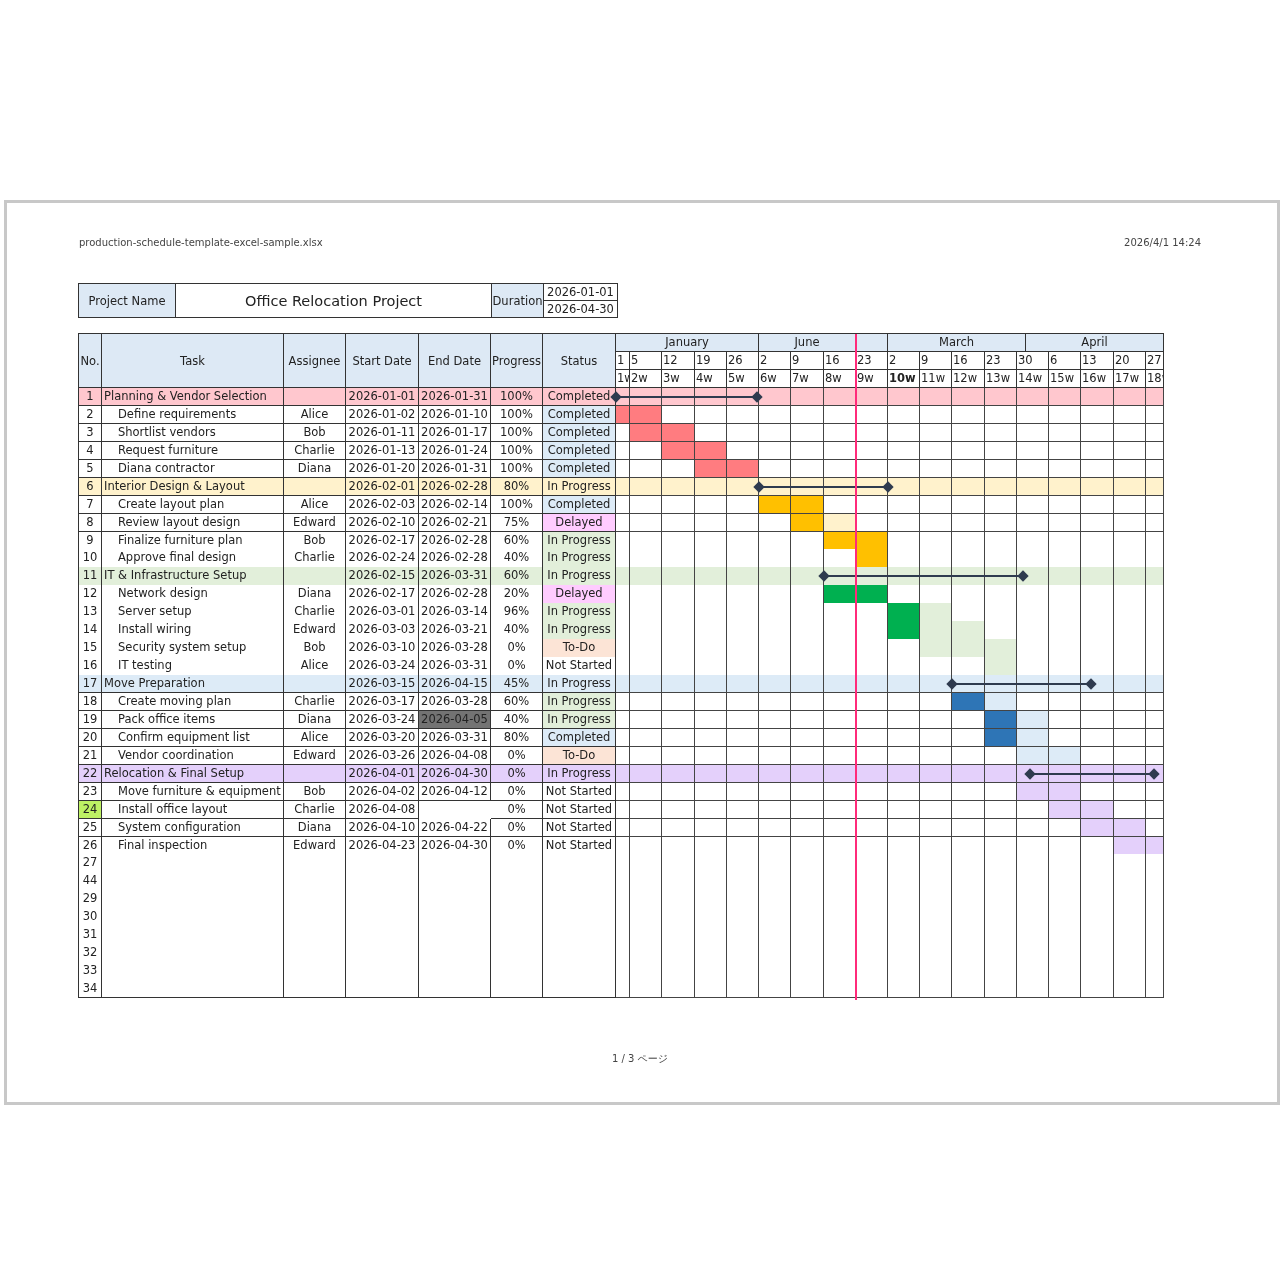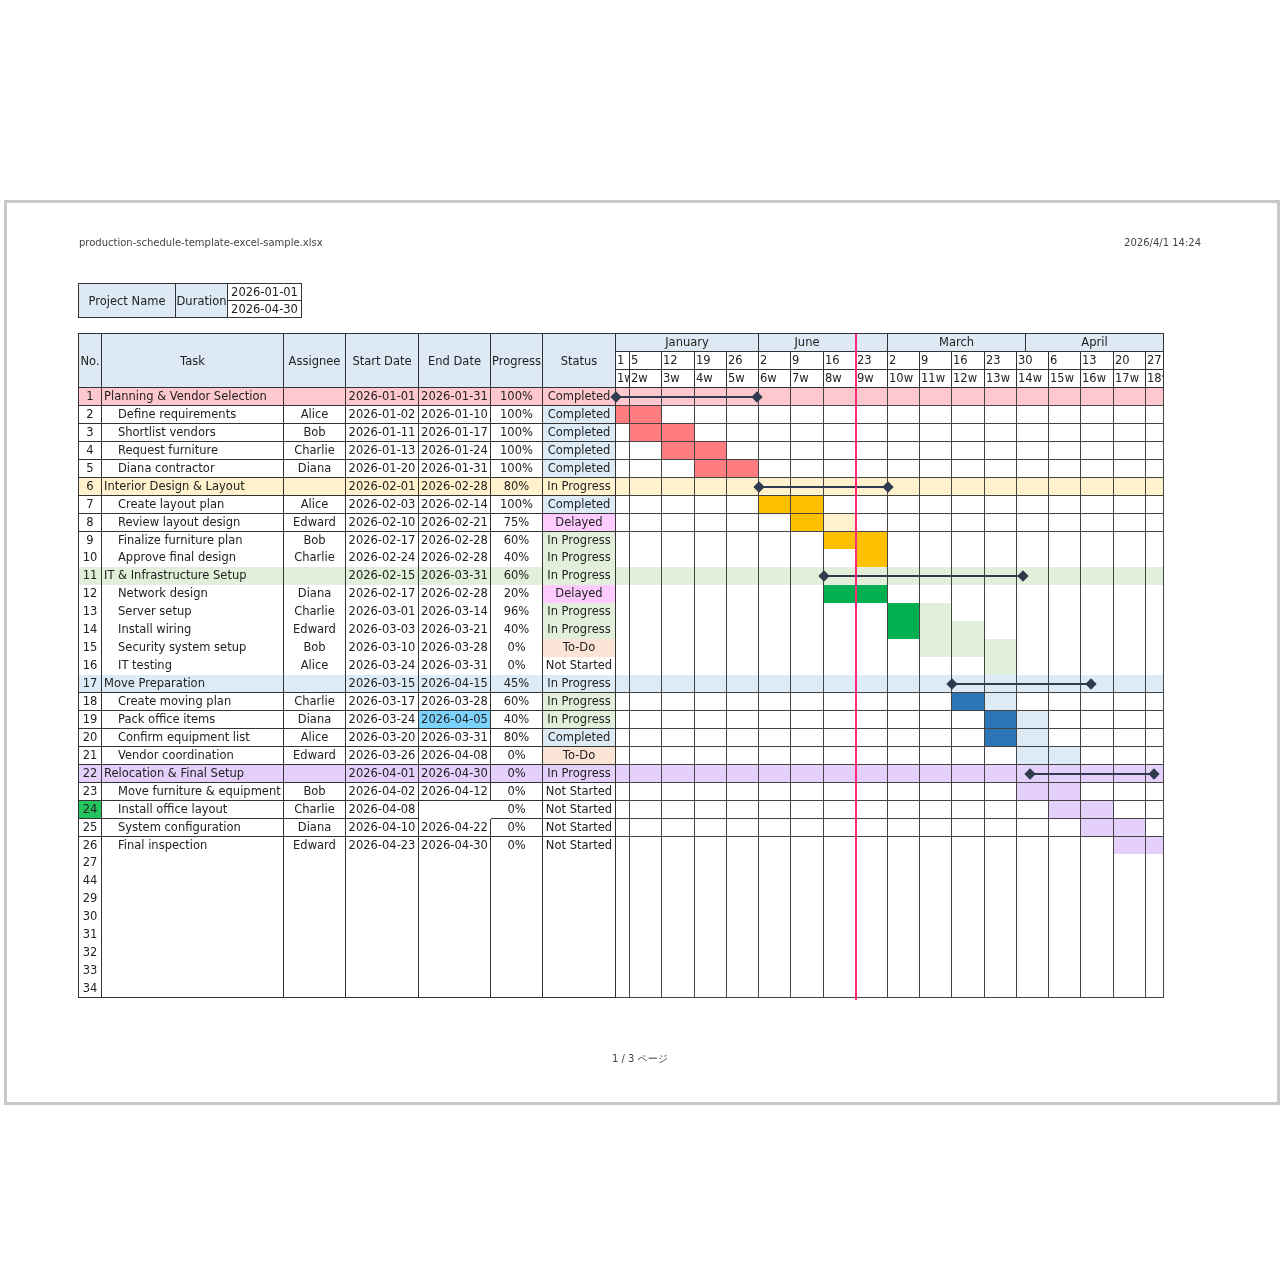--- a/index.html
+++ b/index.html
@@ -38,20 +38,21 @@
 </head>
 <body>
 
 <div class="page"></div>
 
 <div class="abs hdr-file">production-schedule-template-excel-sample.xlsx</div>
 <div class="abs hdr-date">2026/4/1 14:24</div>
 
 <div class="abs pbox">
   <div class="pcell blue" style="width:97px">Project Name</div>
+  <div class="pcell pname" style="width:316px">Office Relocation Project</div>
   <div class="pcell blue" style="width:52px">Duration</div>
   <div class="pcell pdates" style="width:73px">
     <div>2026-01-01</div>
     <div>2026-04-30</div>
   </div>
 </div>
 
 <div id="grid">
     <div class="table-frame" style="width: 1086px; height: 664.96px;"></div>
     <div class="cell c blue" style="left: 79px; top: 334px; width: 23px; height: 54px; line-height: 54px;">No.</div>
@@ -78,21 +79,21 @@
     <div class="cell l gh" style="left: 727px; top: 370px; width: 32px; height: 18px; line-height: 17px; padding-left: 1px;">5w</div>
     <div class="cell l gh" style="left: 759px; top: 352px; width: 32px; height: 18px; line-height: 17px; padding-left: 1px;">2</div>
     <div class="cell l gh" style="left: 759px; top: 370px; width: 32px; height: 18px; line-height: 17px; padding-left: 1px;">6w</div>
     <div class="cell l gh" style="left: 791px; top: 352px; width: 33px; height: 18px; line-height: 17px; padding-left: 1px;">9</div>
     <div class="cell l gh" style="left: 791px; top: 370px; width: 33px; height: 18px; line-height: 17px; padding-left: 1px;">7w</div>
     <div class="cell l gh" style="left: 824px; top: 352px; width: 32px; height: 18px; line-height: 17px; padding-left: 1px;">16</div>
     <div class="cell l gh" style="left: 824px; top: 370px; width: 32px; height: 18px; line-height: 17px; padding-left: 1px;">8w</div>
     <div class="cell l gh" style="left: 856px; top: 352px; width: 32px; height: 18px; line-height: 17px; padding-left: 1px;">23</div>
     <div class="cell l gh" style="left: 856px; top: 370px; width: 32px; height: 18px; line-height: 17px; padding-left: 1px;">9w</div>
     <div class="cell l gh" style="left: 888px; top: 352px; width: 32px; height: 18px; line-height: 17px; padding-left: 1px;">2</div>
-    <div class="cell l gh" style="left: 888px; top: 370px; width: 32px; height: 18px; line-height: 17px; padding-left: 1px;">10w</div>
+    <div class="cell l gh" style="left: 888px; top: 370px; width: 32px; height: 18px; line-height: 17px; padding-left: 1px; font-weight: bold;">10w</div>
     <div class="cell l gh" style="left: 920px; top: 352px; width: 32px; height: 18px; line-height: 17px; padding-left: 1px;">9</div>
     <div class="cell l gh" style="left: 920px; top: 370px; width: 32px; height: 18px; line-height: 17px; padding-left: 1px;">11w</div>
     <div class="cell l gh" style="left: 952px; top: 352px; width: 33px; height: 18px; line-height: 17px; padding-left: 1px;">16</div>
     <div class="cell l gh" style="left: 952px; top: 370px; width: 33px; height: 18px; line-height: 17px; padding-left: 1px;">12w</div>
     <div class="cell l gh" style="left: 985px; top: 352px; width: 32px; height: 18px; line-height: 17px; padding-left: 1px;">23</div>
     <div class="cell l gh" style="left: 985px; top: 370px; width: 32px; height: 18px; line-height: 17px; padding-left: 1px;">13w</div>
     <div class="cell l gh" style="left: 1017px; top: 352px; width: 32px; height: 18px; line-height: 17px; padding-left: 1px;">30</div>
     <div class="cell l gh" style="left: 1017px; top: 370px; width: 32px; height: 18px; line-height: 17px; padding-left: 1px;">14w</div>
     <div class="cell l gh" style="left: 1049px; top: 352px; width: 32px; height: 18px; line-height: 17px; padding-left: 1px;">6</div>
     <div class="cell l gh" style="left: 1049px; top: 370px; width: 32px; height: 18px; line-height: 17px; padding-left: 1px;">15w</div>
@@ -561,21 +562,21 @@
     <div class="gantt-cell" style="left: 985px; top: 692.98px; width: 32px; height: 18.44px; background: rgb(221, 235, 247);"></div>
     <div class="gantt-cell" style="left: 1017px; top: 692.98px; width: 32px; height: 18.44px; background: rgb(255, 255, 255);"></div>
     <div class="gantt-cell" style="left: 1049px; top: 692.98px; width: 32px; height: 18.44px; background: rgb(255, 255, 255);"></div>
     <div class="gantt-cell" style="left: 1081px; top: 692.98px; width: 33px; height: 18.44px; background: rgb(255, 255, 255);"></div>
     <div class="gantt-cell" style="left: 1114px; top: 692.98px; width: 32px; height: 18.44px; background: rgb(255, 255, 255);"></div>
     <div class="gantt-cell" style="left: 1146px; top: 692.98px; width: 18px; height: 18.44px; background: rgb(255, 255, 255);"></div>
     <div class="cell c" style="left: 79px; top: 710.92px; width: 23px; height: 18.44px; line-height: 17.94px; background: rgb(255, 255, 255);">19</div>
     <div class="cell l ind" style="left: 102px; top: 710.92px; width: 182px; height: 18.44px; line-height: 17.94px; background: rgb(255, 255, 255);">Pack office items</div>
     <div class="cell c" style="left: 284px; top: 710.92px; width: 62px; height: 18.44px; line-height: 17.94px; background: rgb(255, 255, 255);">Diana</div>
     <div class="cell c" style="left: 346px; top: 710.92px; width: 73px; height: 18.44px; line-height: 17.94px; background: rgb(255, 255, 255);">2026-03-24</div>
-    <div class="cell c" style="left: 419px; top: 710.92px; width: 72px; height: 18.44px; line-height: 17.94px; background: #7dd3fc; text-align: center;">2026-04-05</div>
+    <div class="cell c" style="left: 419px; top: 710.92px; width: 72px; height: 18.44px; line-height: 17.94px; background: #737373; text-align: center;">2026-04-05</div>
     <div class="cell c" style="left: 491px; top: 710.92px; width: 52px; height: 18.44px; line-height: 17.94px; background: rgb(255, 255, 255);">40%</div>
     <div class="cell c" style="left: 543px; top: 710.92px; width: 73px; height: 18.44px; line-height: 17.94px; background: rgb(226, 239, 218);">In Progress</div>
     <div class="gantt-cell" style="left: 616px; top: 710.92px; width: 14px; height: 18.44px; background: rgb(255, 255, 255);"></div>
     <div class="gantt-cell" style="left: 630px; top: 710.92px; width: 32px; height: 18.44px; background: rgb(255, 255, 255);"></div>
     <div class="gantt-cell" style="left: 662px; top: 710.92px; width: 33px; height: 18.44px; background: rgb(255, 255, 255);"></div>
     <div class="gantt-cell" style="left: 695px; top: 710.92px; width: 32px; height: 18.44px; background: rgb(255, 255, 255);"></div>
     <div class="gantt-cell" style="left: 727px; top: 710.92px; width: 32px; height: 18.44px; background: rgb(255, 255, 255);"></div>
     <div class="gantt-cell" style="left: 759px; top: 710.92px; width: 32px; height: 18.44px; background: rgb(255, 255, 255);"></div>
     <div class="gantt-cell" style="left: 791px; top: 710.92px; width: 33px; height: 18.44px; background: rgb(255, 255, 255);"></div>
     <div class="gantt-cell" style="left: 824px; top: 710.92px; width: 32px; height: 18.44px; background: rgb(255, 255, 255);"></div>
@@ -685,21 +686,21 @@
     <div class="gantt-cell" style="left: 856px; top: 782.68px; width: 32px; height: 18.44px; background: rgb(255, 255, 255);"></div>
     <div class="gantt-cell" style="left: 888px; top: 782.68px; width: 32px; height: 18.44px; background: rgb(255, 255, 255);"></div>
     <div class="gantt-cell" style="left: 920px; top: 782.68px; width: 32px; height: 18.44px; background: rgb(255, 255, 255);"></div>
     <div class="gantt-cell" style="left: 952px; top: 782.68px; width: 33px; height: 18.44px; background: rgb(255, 255, 255);"></div>
     <div class="gantt-cell" style="left: 985px; top: 782.68px; width: 32px; height: 18.44px; background: rgb(255, 255, 255);"></div>
     <div class="gantt-cell" style="left: 1017px; top: 782.68px; width: 32px; height: 18.44px; background: rgb(228, 208, 251);"></div>
     <div class="gantt-cell" style="left: 1049px; top: 782.68px; width: 32px; height: 18.44px; background: rgb(228, 208, 251);"></div>
     <div class="gantt-cell" style="left: 1081px; top: 782.68px; width: 33px; height: 18.44px; background: rgb(255, 255, 255);"></div>
     <div class="gantt-cell" style="left: 1114px; top: 782.68px; width: 32px; height: 18.44px; background: rgb(255, 255, 255);"></div>
     <div class="gantt-cell" style="left: 1146px; top: 782.68px; width: 18px; height: 18.44px; background: rgb(255, 255, 255);"></div>
-    <div class="cell c" style="left: 79px; top: 800.62px; width: 23px; height: 18.44px; line-height: 17.94px; background: #22c55e;">24</div>
+    <div class="cell c" style="left: 79px; top: 800.62px; width: 23px; height: 18.44px; line-height: 17.94px; background: #bef264;">24</div>
     <div class="cell l ind" style="left: 102px; top: 800.62px; width: 182px; height: 18.44px; line-height: 17.94px; background: rgb(255, 255, 255);">Install office layout</div>
     <div class="cell c" style="left: 284px; top: 800.62px; width: 62px; height: 18.44px; line-height: 17.94px; background: rgb(255, 255, 255);">Charlie</div>
     <div class="cell c" style="left: 346px; top: 800.62px; width: 73px; height: 18.44px; line-height: 17.94px; background: rgb(255, 255, 255);">2026-04-08</div>
     <div class="cell c" style="left: 419px; top: 841px; width: 72px; height: 18.44px; line-height: 17.94px; background: rgb(255, 255, 255); text-decoration: underline;">2026-04-18</div>
     <div class="cell c" style="left: 491px; top: 800.62px; width: 52px; height: 18.44px; line-height: 17.94px; background: rgb(255, 255, 255);">0%</div>
     <div class="cell c" style="left: 543px; top: 800.62px; width: 73px; height: 18.44px; line-height: 17.94px; background: rgb(255, 255, 255);">Not Started</div>
     <div class="gantt-cell" style="left: 616px; top: 800.62px; width: 14px; height: 18.44px; background: rgb(255, 255, 255);"></div>
     <div class="gantt-cell" style="left: 630px; top: 800.62px; width: 32px; height: 18.44px; background: rgb(255, 255, 255);"></div>
     <div class="gantt-cell" style="left: 662px; top: 800.62px; width: 33px; height: 18.44px; background: rgb(255, 255, 255);"></div>
     <div class="gantt-cell" style="left: 695px; top: 800.62px; width: 32px; height: 18.44px; background: rgb(255, 255, 255);"></div>

